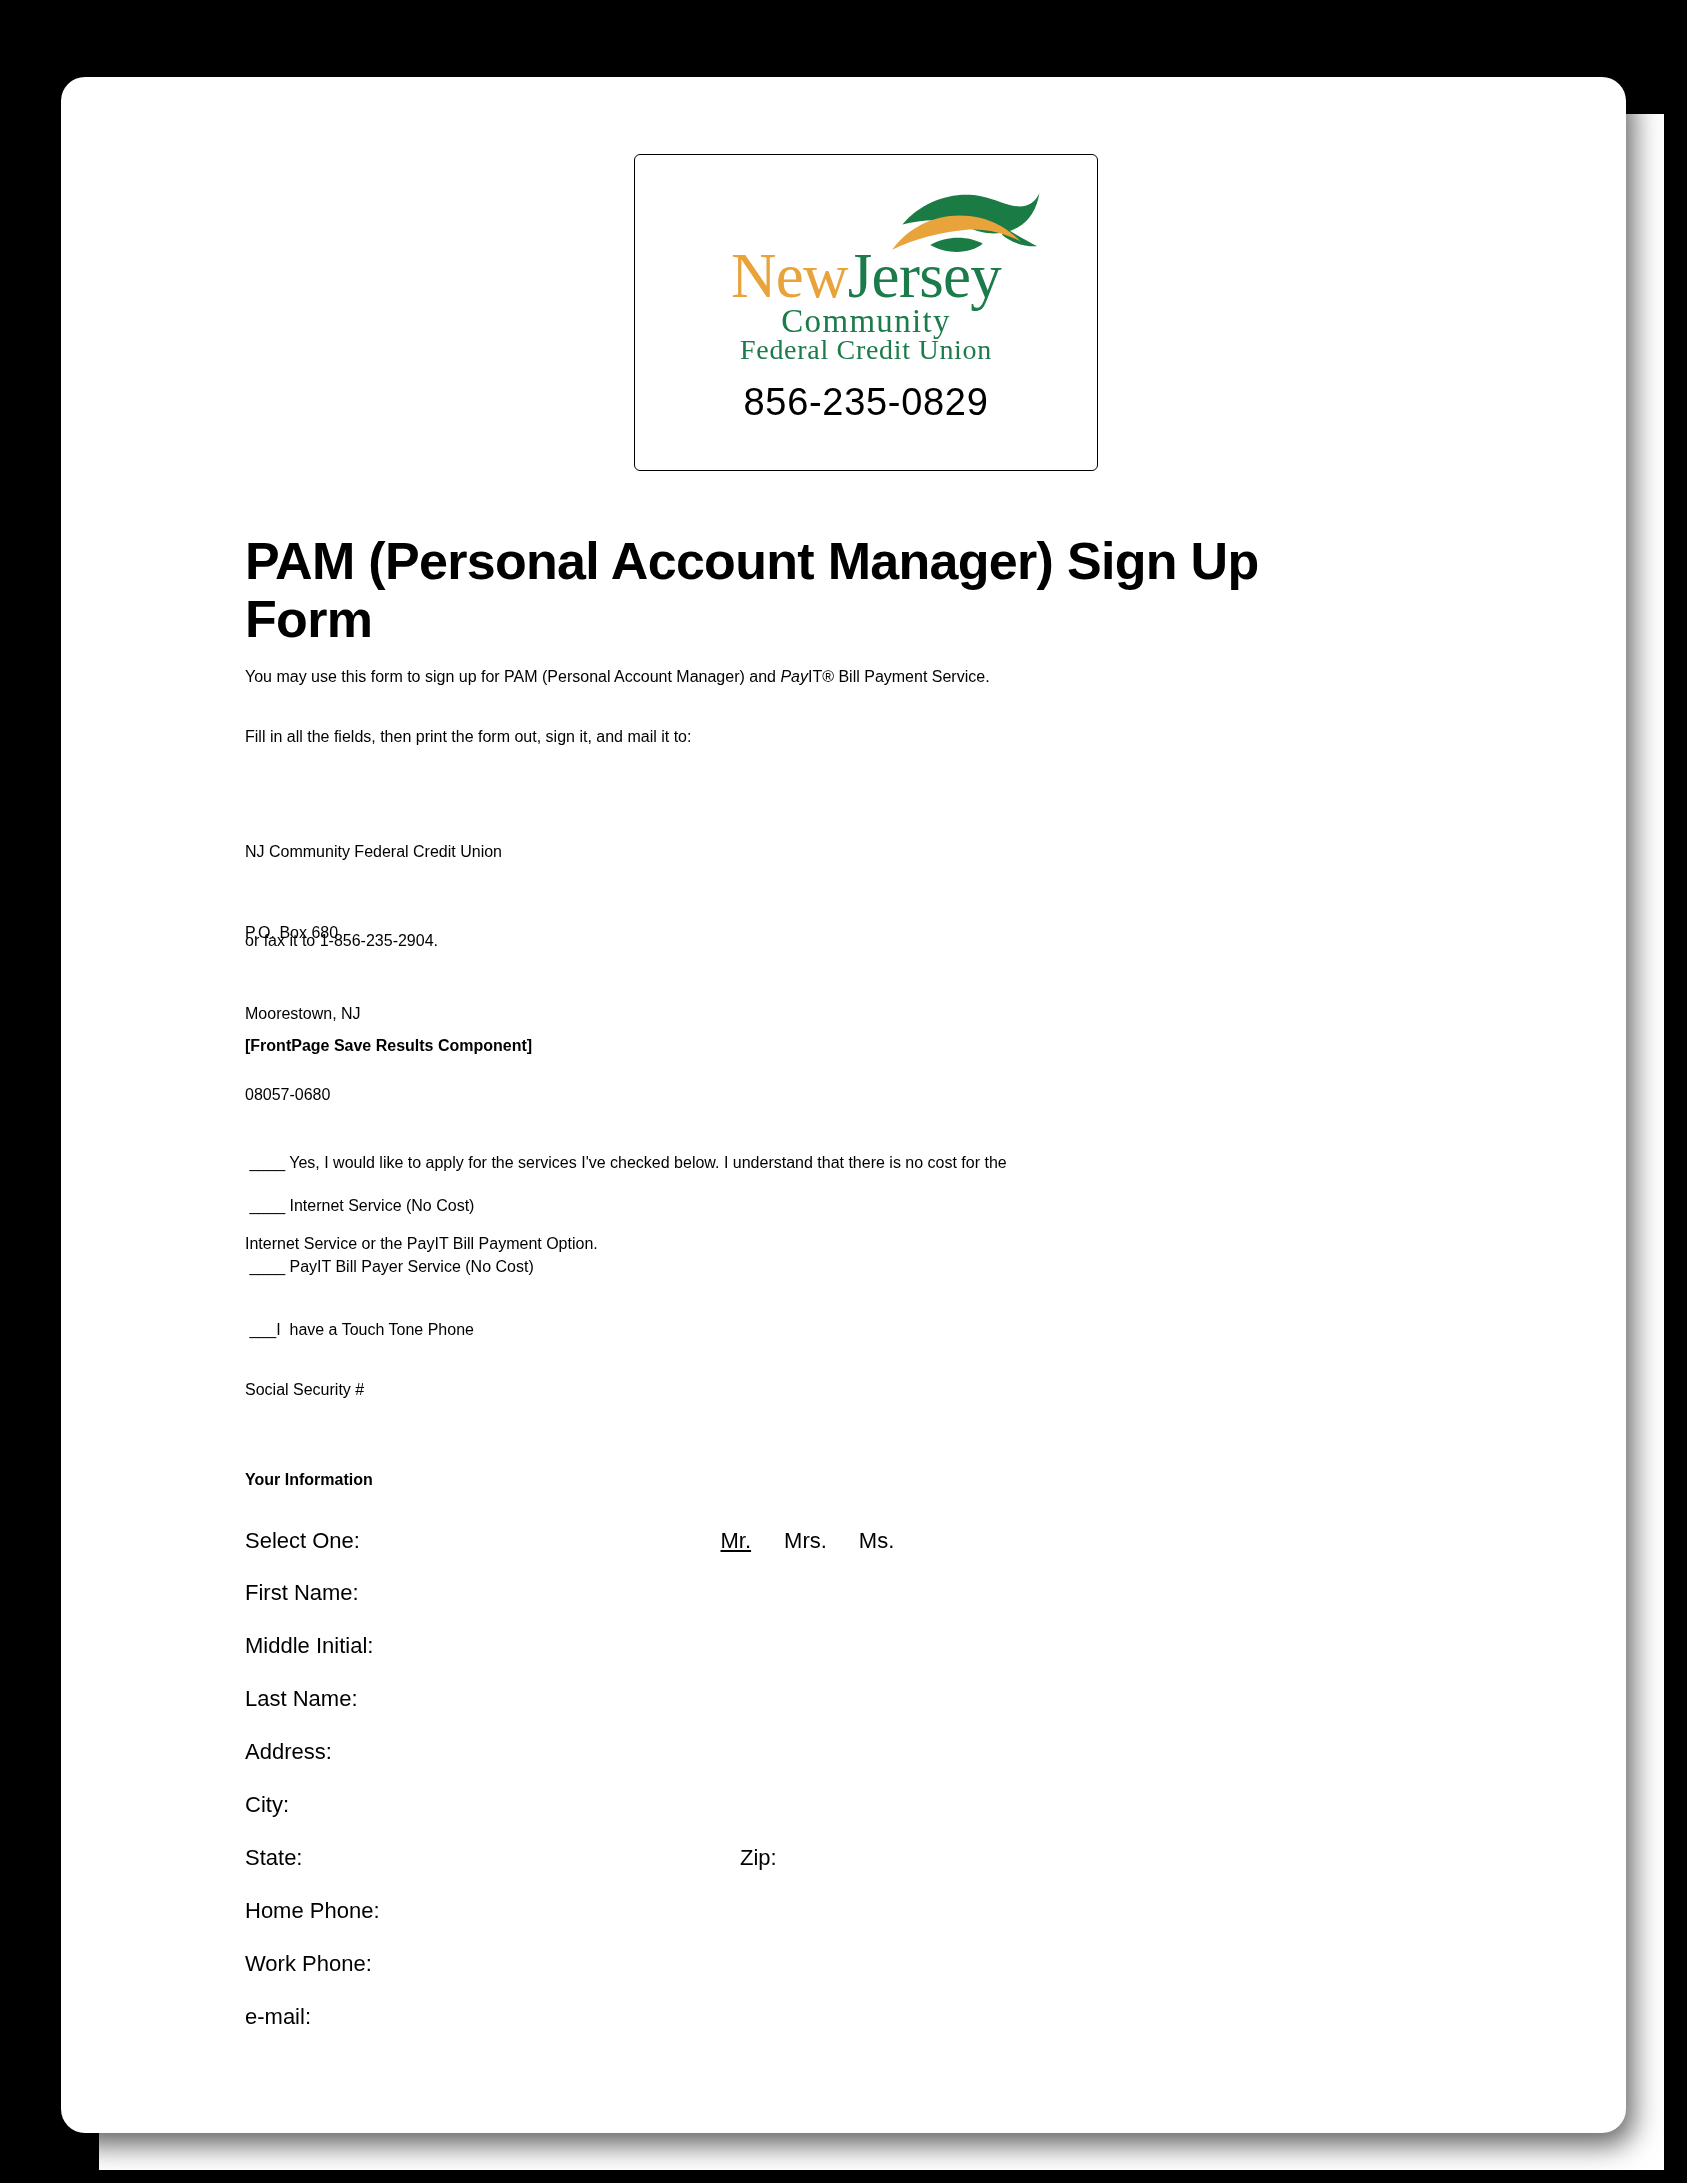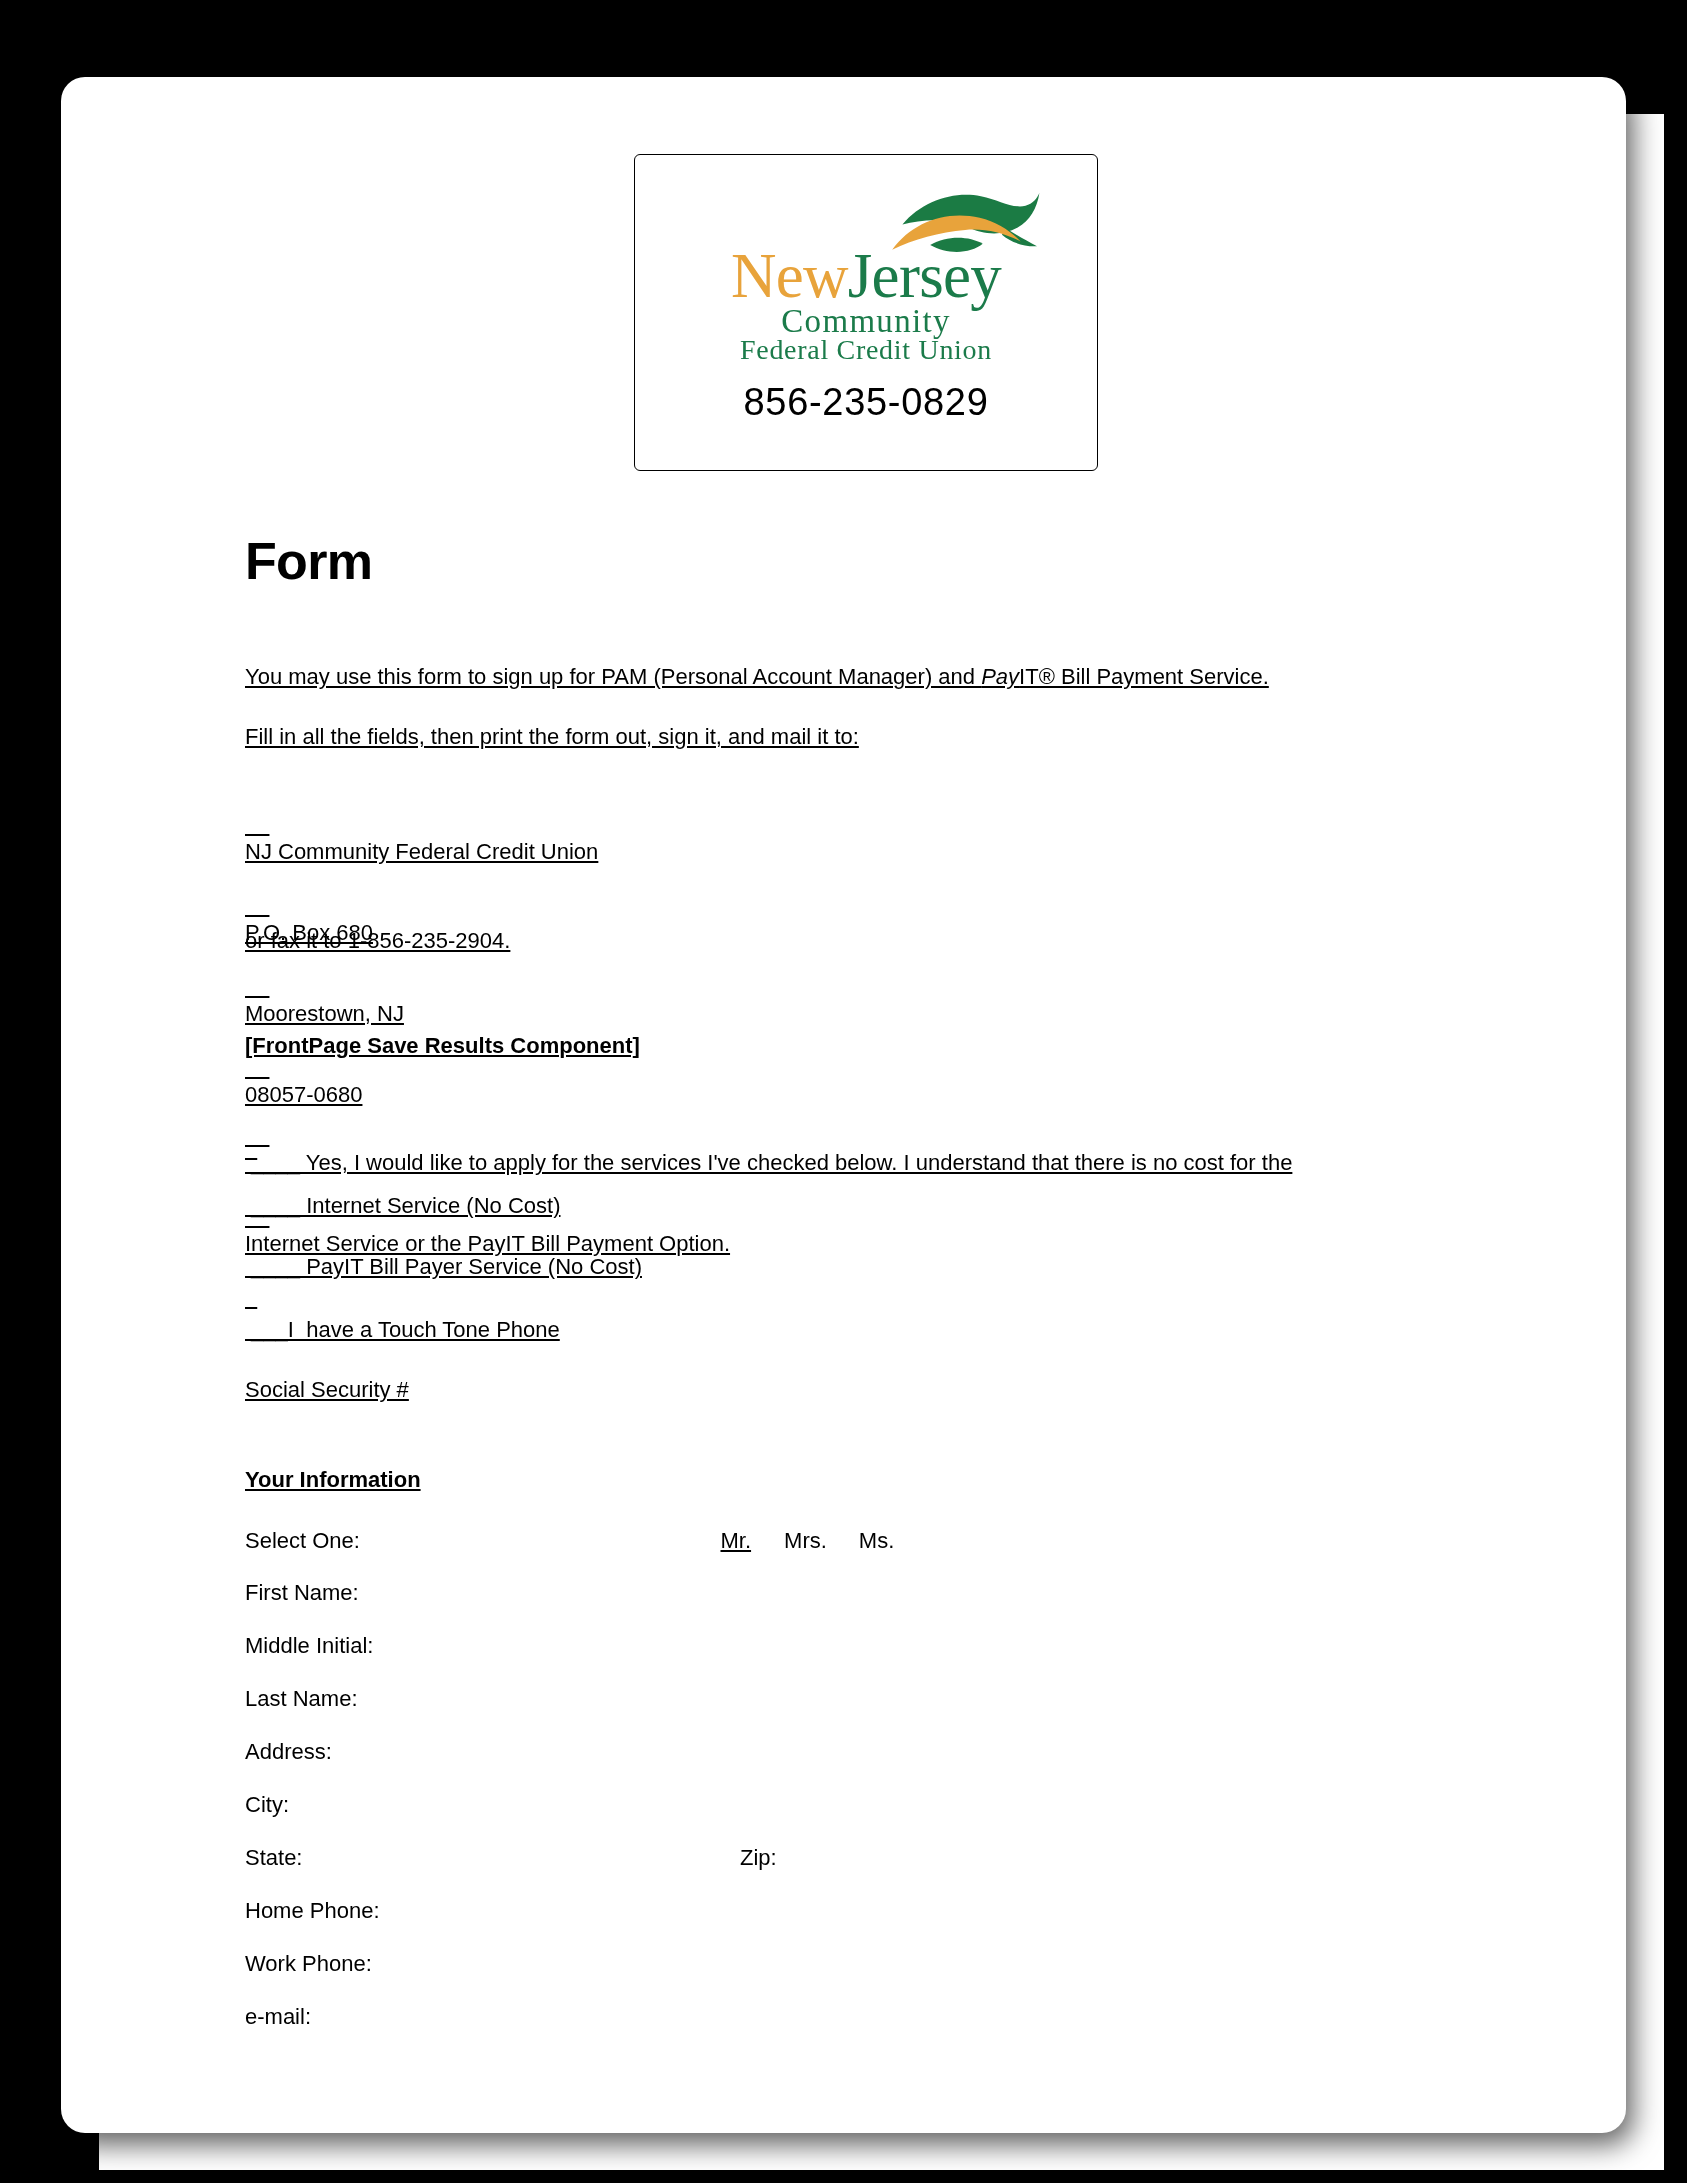--- a/index.html
+++ b/index.html
@@ -39,21 +39,21 @@
     position:absolute;left:0;top:228px;width:100%;text-align:center;
     font-size:38px;line-height:1;color:#000;letter-spacing:0.7px;
   }
   
   .title{
     position:absolute;left:184px;top:455px;margin:0;
     font-size:52px;line-height:58px;font-weight:bold;letter-spacing:-0.7px;white-space:nowrap;
   }
   .t{
     position:absolute;left:184px;margin:0;
-    font-size:22px;line-height:27px;white-space:pre-wrap;text-decoration:underline;
+    font-size:16px;line-height:27px;white-space:pre-wrap;
   }
   .bold{font-weight:bold;}
   .intro{top:586px;}  .instr{top:646px;}  .addr{top:707px;}
   .fax{top:850px;}   .fpc{top:955px;}   .consent{top:1018px;}
   .opt0{top:1115px;}  .opt1{top:1176px;}  .opt2{top:1239px;}
   .ssn{top:1299px;}   .yourinfo{top:1389px;}
   
   .row{
     position:absolute;left:184px;white-space:nowrap;
     font-size:22px;line-height:27px;
@@ -78,20 +78,21 @@
       <path fill="#E8A33B" d="M55,100 C88,54 145,34 200,47 C228,54 250,68 268,86 C240,72 208,64 176,67 C134,71 90,82 55,100 Z"></path>
       <path fill="#1B7B44" d="M118,92 C146,76 182,77 205,90 C184,107 146,108 118,92 Z"></path>
     </svg>
     <div class="logo-name"><span class="logo-new">New</span><span class="logo-jersey">Jersey</span></div>
     <div class="logo-community">Community</div>
     <div class="logo-fcu">Federal Credit Union</div>
     <div class="logo-phone">856-235-0829</div>
   </div>
 
   <h1 class="title">
+      <span style="display:block">PAM (Personal Account Manager) Sign Up</span>
       <span style="display:block">Form</span>
     </h1>
 
   <p class="t intro"><span>You may use this form to sign up for PAM (Personal Account Manager) and </span><i>Pay</i><span>IT® Bill Payment Service.</span></p>
 
   <p class="t instr">Fill in all the fields, then print the form out, sign it, and mail it to:</p>
 
   <div class="t addr">
     <div>NJ Community Federal Credit Union</div>
     <div>P.O. Box 680</div>

